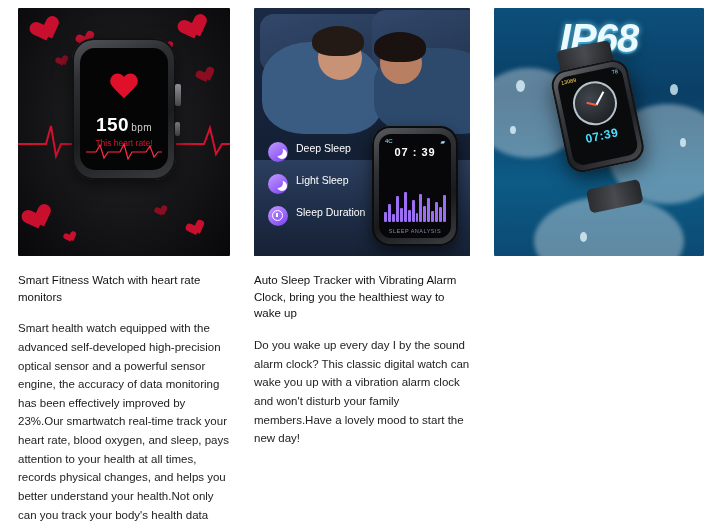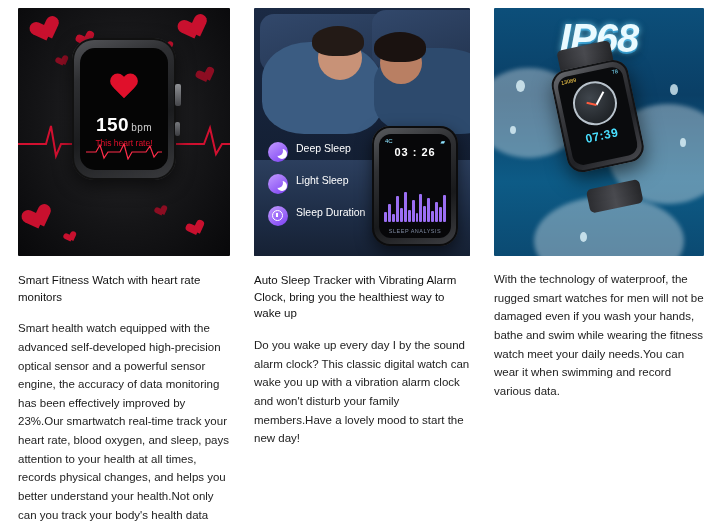--- a/index.html
+++ b/index.html
@@ -498,21 +498,21 @@
           <span class="legend-txt">Sleep Duration</span>
         </div>
       </div>
 
       <div class="sleep-watch">
         <div class="sleep-screen">
           <div class="ss-top">
             <span>4C</span>
             <span>▰</span>
           </div>
-          <div class="ss-time">03 : 26</div>
+          <div class="ss-time">07 : 39</div>
           <div class="ss-bars">
             <span class="ss-bar" style="height:10px"></span>
             <span class="ss-bar" style="height:18px"></span>
             <span class="ss-bar" style="height:8px"></span>
             <span class="ss-bar" style="height:26px"></span>
             <span class="ss-bar" style="height:14px"></span>
             <span class="ss-bar" style="height:30px"></span>
             <span class="ss-bar" style="height:12px"></span>
             <span class="ss-bar" style="height:22px"></span>
             <span class="ss-bar" style="height:9px"></span>
@@ -555,16 +555,15 @@
           <div class="ww-screen">
             <span class="ww-badge">13089</span>
             <span class="ww-badge r">78</span>
             <div class="ww-dial"></div>
             <div class="ww-digit">07:39</div>
           </div>
         </div>
       </div>
     </div>
 
-    <div class="card-body">With the technology of waterproof, the rugged smart watches for men will not be damaged even if you wash your hands, bathe and swim while wearing the fitness watch meet your daily needs.You can wear it when swimming and record various data.</div>
   </div>
 
 </div>
 
 </body></html>

